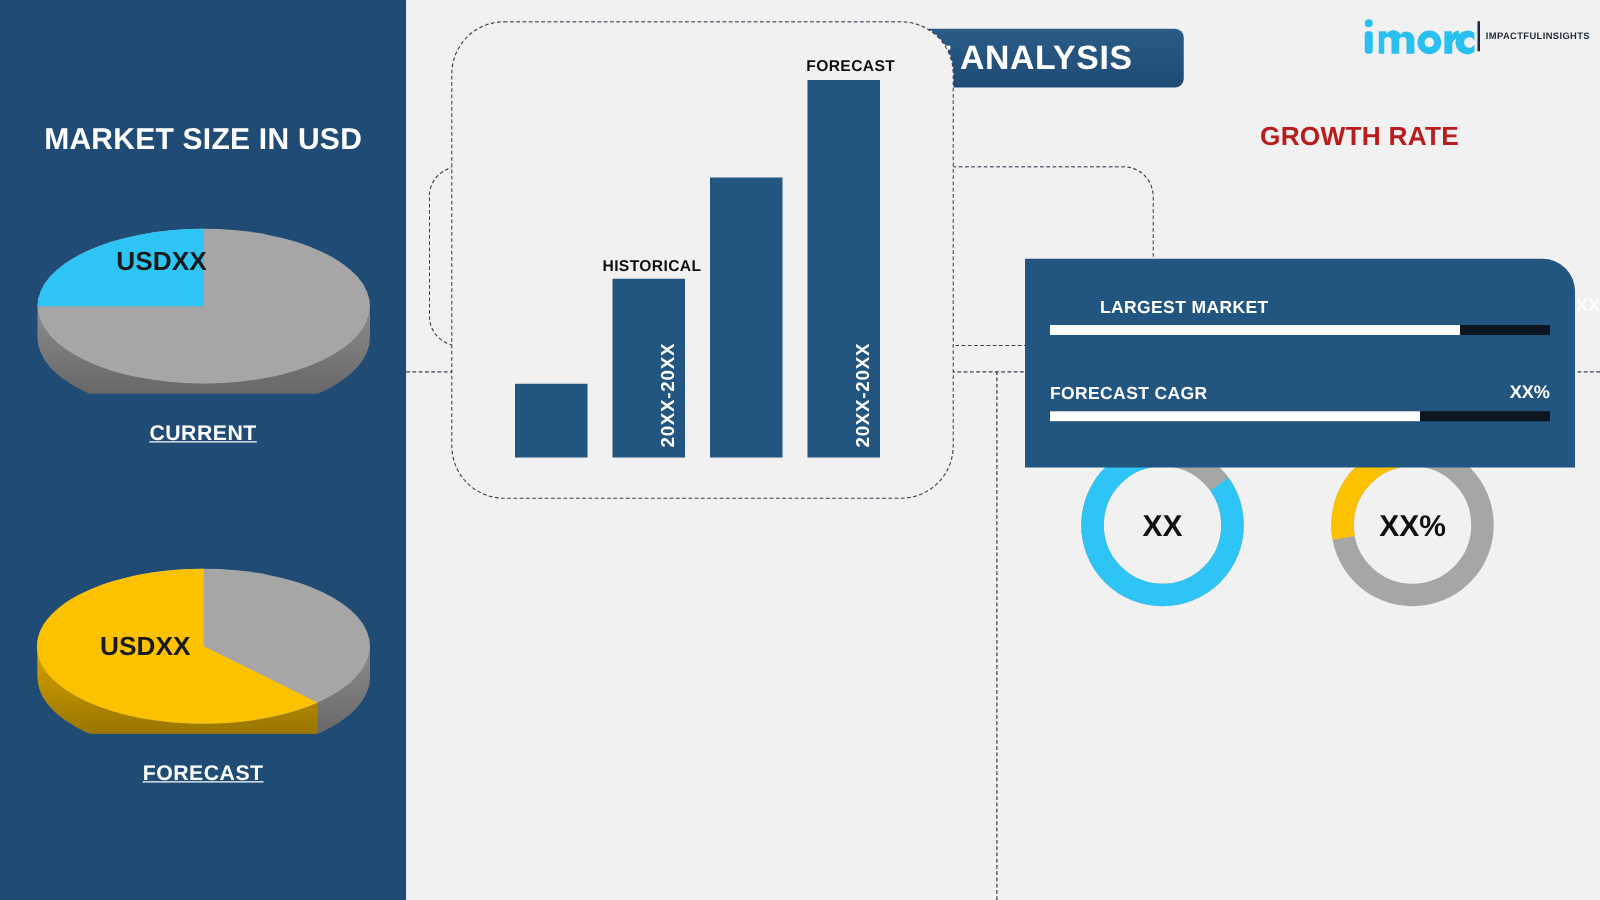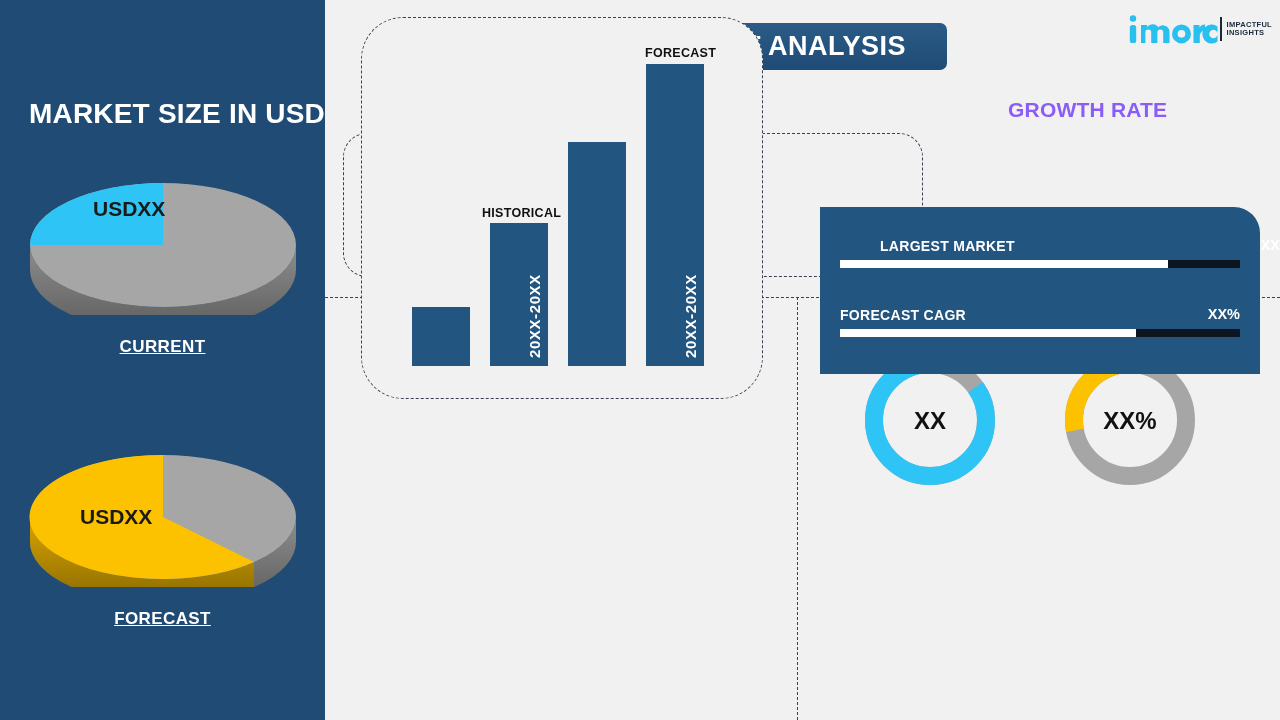--- a/index.html
+++ b/index.html
@@ -9,22 +9,22 @@
     background:#f1f1f1;
   }
   .canvas{position:relative;width:1280px;height:720px;background:#f1f1f1;}
 
   
   .sidebar{
     position:absolute;left:0;top:0;width:325px;height:720px;
     background:#1f4b75;
   }
   .sidebar-title{
-    position:absolute;left:0;top:98px;width:325px;text-align:right;
-    color:#ffffff;font-size:28px;font-weight:bold;letter-spacing:.2px;
+    position:absolute;left:0;top:98px;width:325px;text-align:center;
+    color:#ffffff;font-size:24px;font-weight:bold;letter-spacing:.2px;
   }
   .pie-wrap{position:absolute;left:0;width:325px;}
   .pie-label{
     width:325px;text-align:center;color:#ffffff;
     font-size:17px;font-weight:bold;letter-spacing:.4px;text-decoration:underline;
   }
   .pie-svg{display:block;margin:0 auto;}
   .pie-center-text{
     font-family:"Liberation Sans",sans-serif;
     font-size:21px;font-weight:bold;fill:#1a1a1a;
@@ -39,27 +39,27 @@
     border-radius:7px;
     display:flex;align-items:center;justify-content:center;
   }
   .title-banner span{
     color:#ffffff;font-size:27px;font-weight:bold;letter-spacing:.5px;
   }
 
   .logo{position:absolute;right:8px;top:10px;display:flex;align-items:center;height:38px;}
   .logo-mark{display:block;}
   .logo-divider{width:2px;height:24px;background:#1b2a3a;margin:0 5px 0 2px;}
-  .logo-tag{display:flex;flex-direction:column;justify-content:center;line-height:1.08;}
+  .logo-tag{display:flex;flex-direction:row;justify-content:center;line-height:1.08;}
   .logo-tag span{
     font-size:7.5px;font-weight:bold;color:#1b2a3a;letter-spacing:.3px;
   }
 
   .sec-head{
-    position:absolute;font-size:21px;font-weight:bold;color:#8b5cf6;letter-spacing:.2px;
+    position:absolute;font-size:21px;font-weight:bold;color:#b91c1c;letter-spacing:.2px;
   }
   .dash-box{
     position:absolute;border:1.6px dashed #3a3f55;background:#f1f1f1;
   }
 
   
   .prod-list{position:absolute;left:60px;top:42px;}
   .prod-item{
     display:flex;align-items:center;color:#2c4a72;
     font-size:17.5px;font-weight:bold;margin-bottom:10px;

